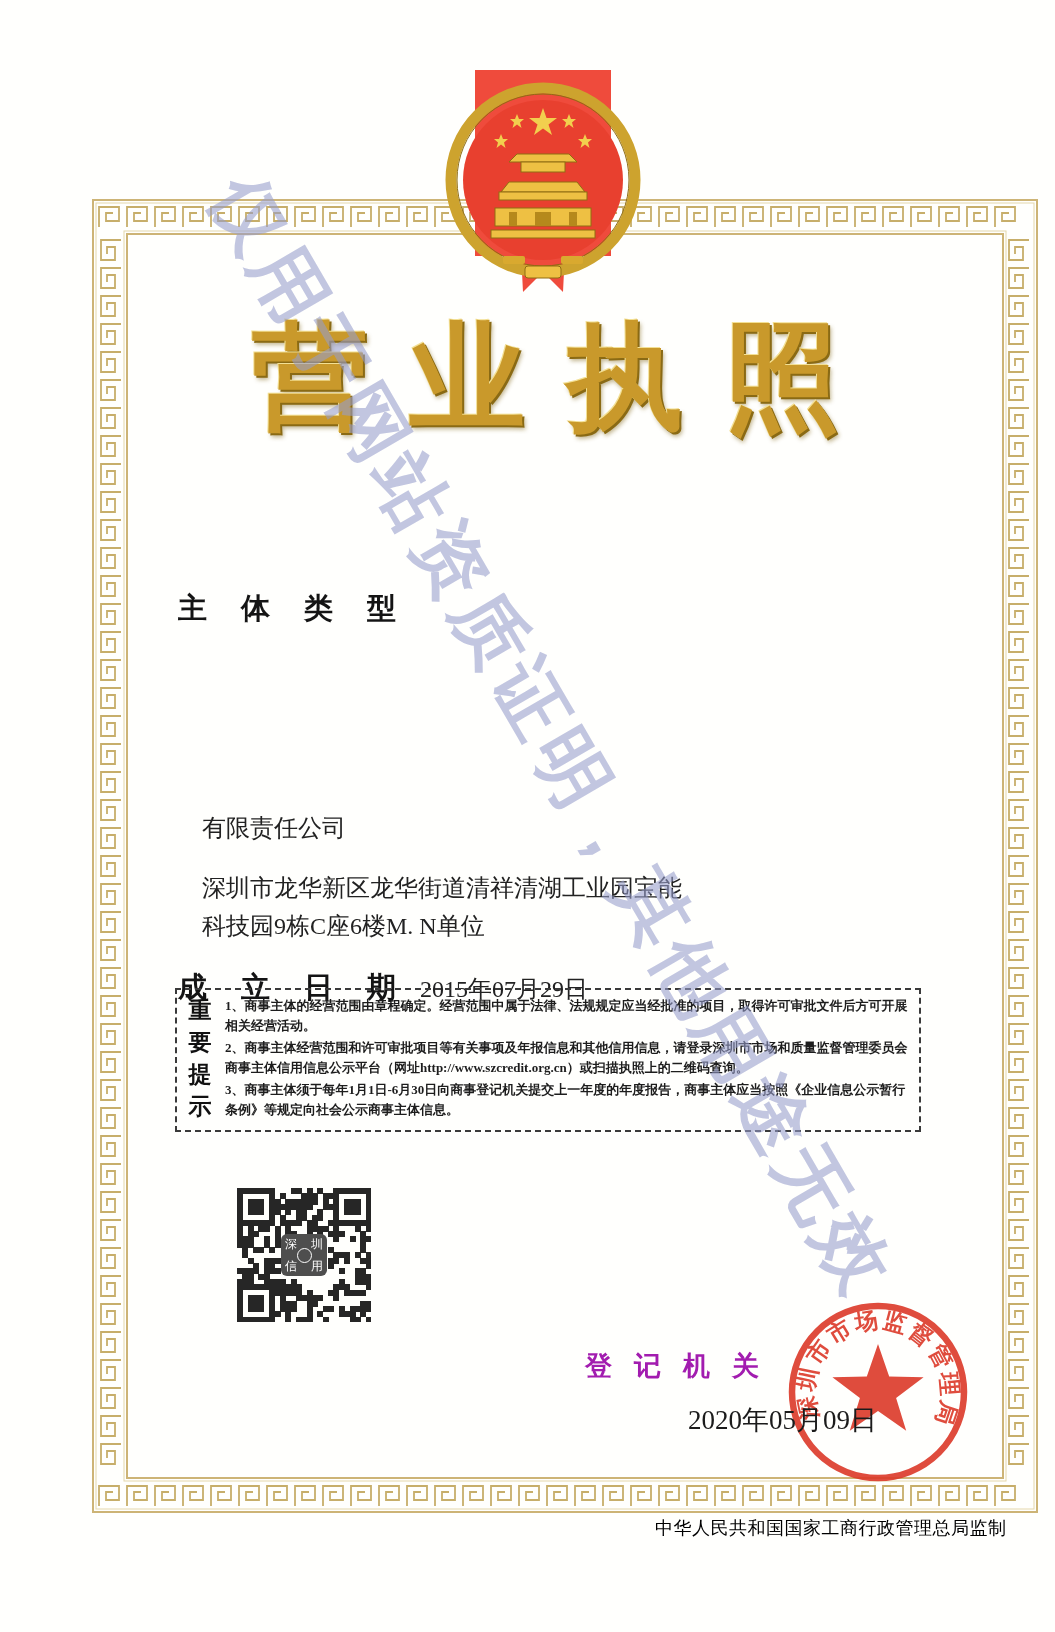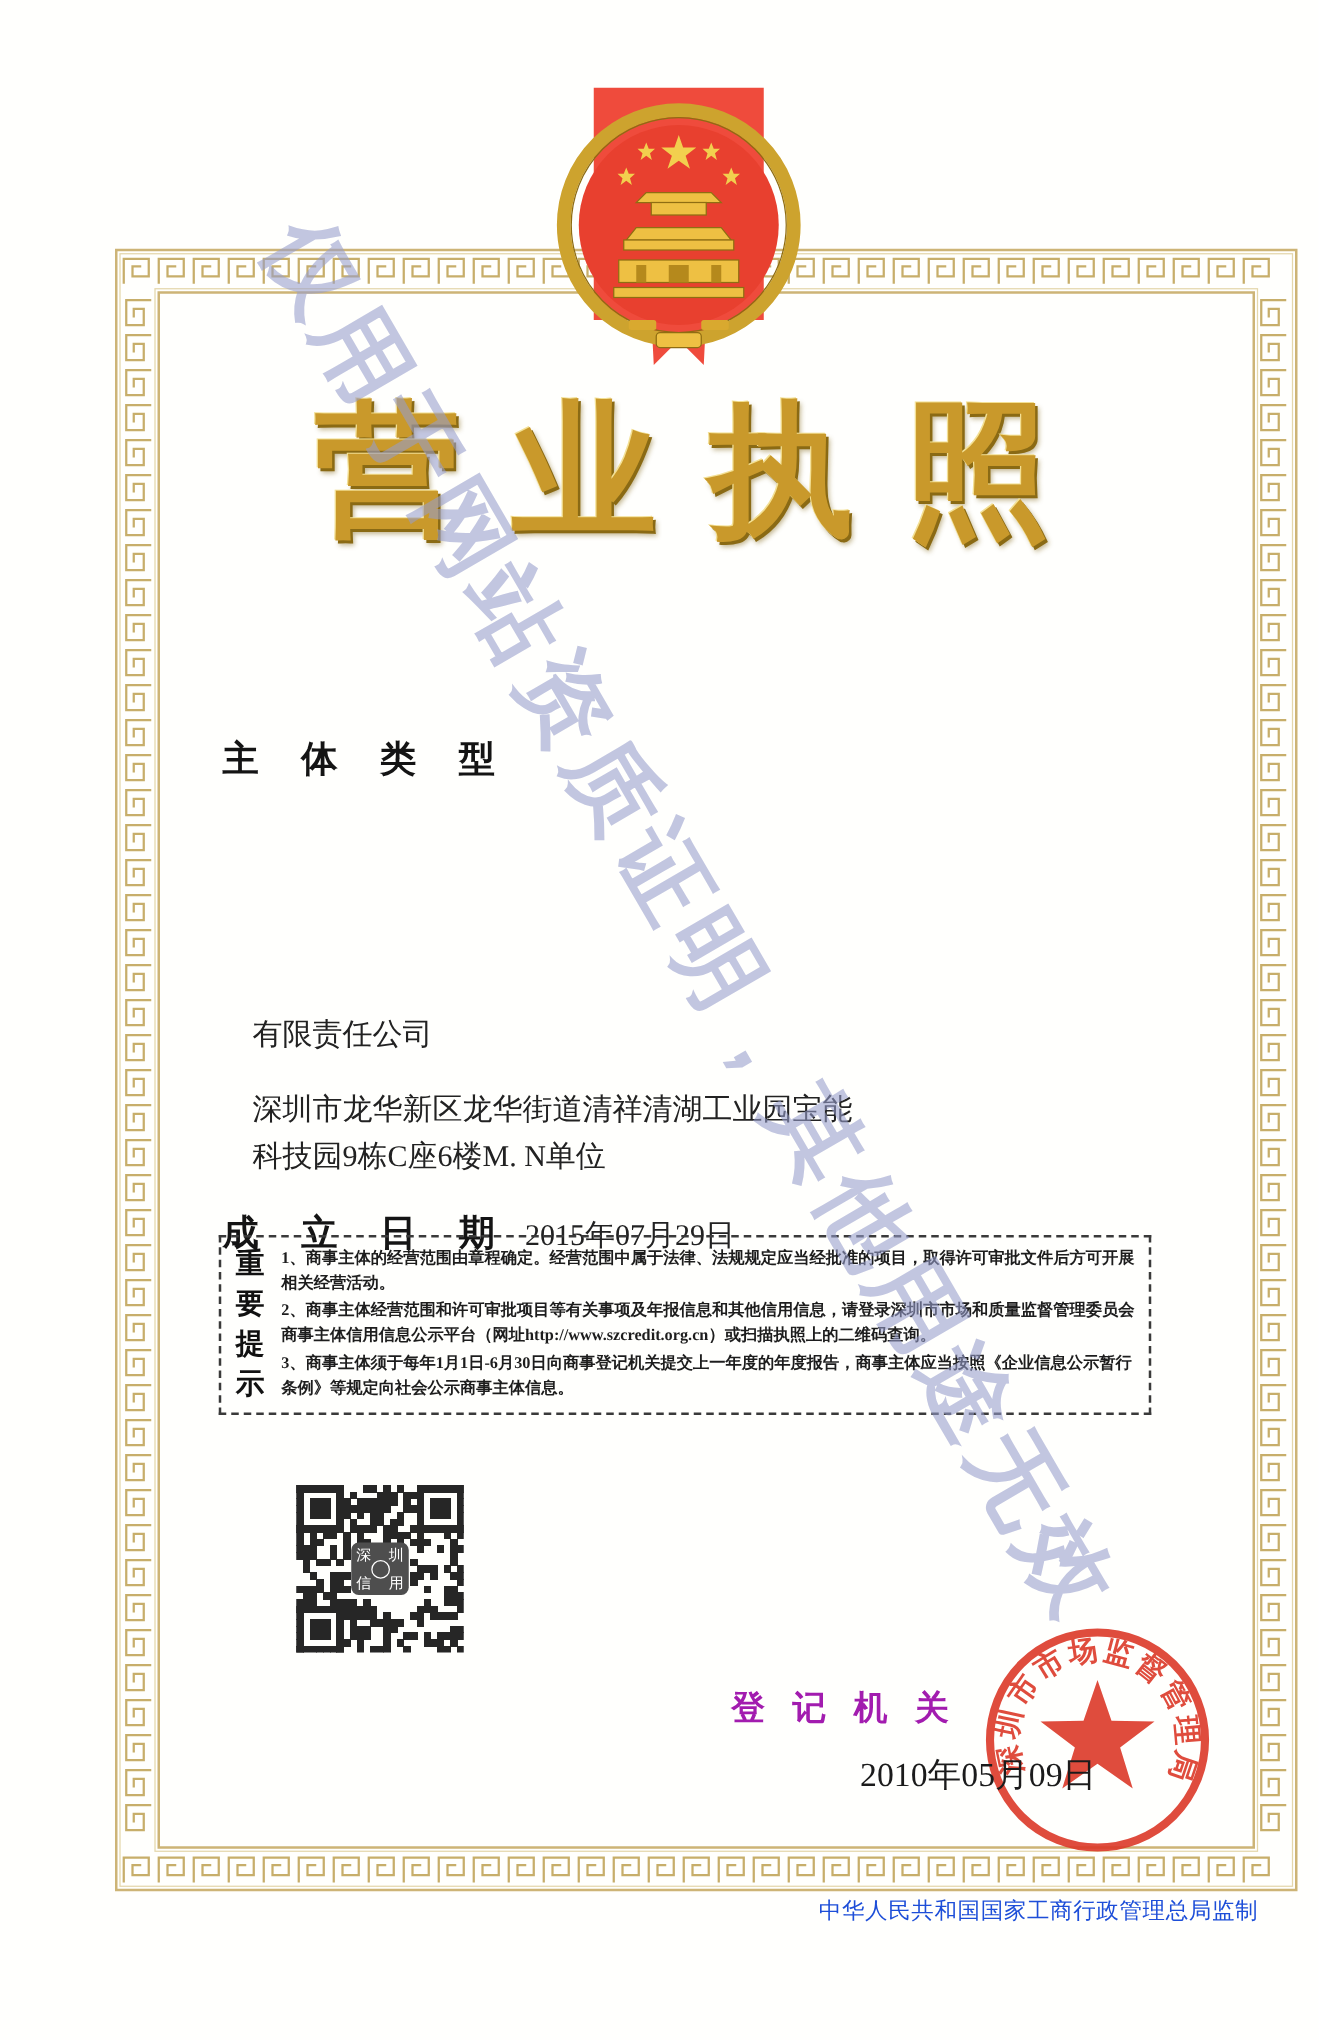--- a/index.html
+++ b/index.html
@@ -49,21 +49,21 @@
   .reg-label{position:absolute;left:585px;top:1348px;font-family:"Liberation Sans","DejaVu Sans",sans-serif;
      font-weight:700;font-size:27px;color:#a21caf;letter-spacing:22px;white-space:nowrap;z-index:4;}
   .date-row{position:absolute;left:688px;top:1402px;font-size:27px;color:#1b1b1b;white-space:nowrap;z-index:4;}
   .date-row .seg{margin-left:0;}
   .dr-yu{margin-left:16px;} .dr-m{margin-left:4px;} .dr-mu{margin-left:12px;}
   .dr-d{margin-left:4px;} .dr-du{margin-left:18px;}
   
   .seal{position:absolute;left:768px;top:1282px;z-index:3;opacity:.9;}
   .seal-text{font-family:"Liberation Sans","DejaVu Sans",sans-serif;font-weight:700;}
   
-  .footer-line{position:absolute;left:655px;top:1516px;font-size:18px;color:#1d4ed8;z-index:2;
+  .footer-line{position:absolute;left:655px;top:1516px;font-size:18px;color:#000000;z-index:2;
      font-family:Liberation Serif, serif;letter-spacing:.5px;}
   
   .watermark{position:absolute;left:212px;top:178px;z-index:6;pointer-events:none;white-space:nowrap;
      font-size:74px;line-height:74px;letter-spacing:6px;font-weight:700;
      font-family:"Liberation Serif","DejaVu Serif",serif;color:rgba(150,156,203,0.58);
      transform:rotate(59.8deg);transform-origin:37px 37px;}
 </style>
 </head>
 <body>
 
@@ -461,21 +461,21 @@
       <span class="qc-tl">深</span>
       <span class="qc-tr">圳</span>
       <span class="qc-bl">信</span>
       <span class="qc-br">用</span>
       <span class="qc-dot"></span>
     </div>
   </div>
 
   <div class="reg-label">登记机关</div>
   <div class="date-row">
-    <span class="seg">2010</span><span class="seg dr-yu">年</span><span class="seg dr-m">05</span><span class="seg dr-mu">月</span><span class="seg dr-d">09</span><span class="seg dr-du">日</span>
+    <span class="seg">2020</span><span class="seg dr-yu">年</span><span class="seg dr-m">05</span><span class="seg dr-mu">月</span><span class="seg dr-d">09</span><span class="seg dr-du">日</span>
   </div>
 
   <svg class="seal" width="220" height="220" viewBox="0 0 220 220">
     <defs>
       <path id="sealArc" d="M 52,137 A 64,64 0 1 1 168,137" fill="none"></path>
     </defs>
     <circle cx="110" cy="110" r="86" fill="none" stroke="#dc3929" stroke-width="6.5"></circle>
     <polygon fill="#dc3929" points="110,62 121.2,94.6 155.6,95.2 128.1,115.9 138.2,148.8 110,129 81.8,148.8 91.9,115.9 64.4,95.2 98.8,94.6"></polygon>
     <text class="seal-text" font-size="23" fill="#dc3929" letter-spacing="3">
       <textPath href="#sealArc" startOffset="2">深圳市市场监督管理局</textPath>

